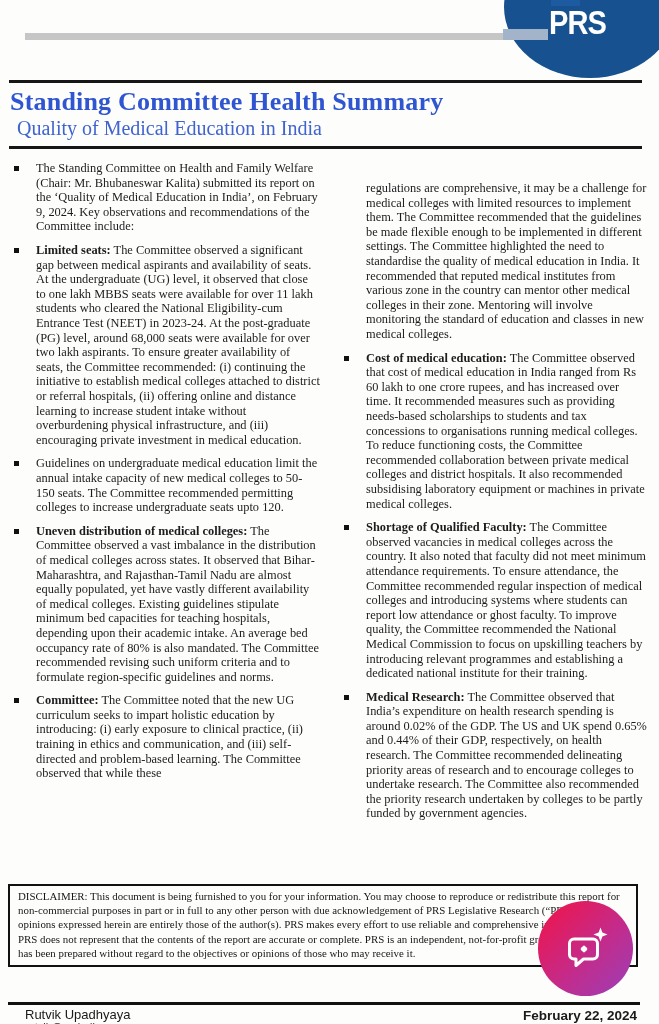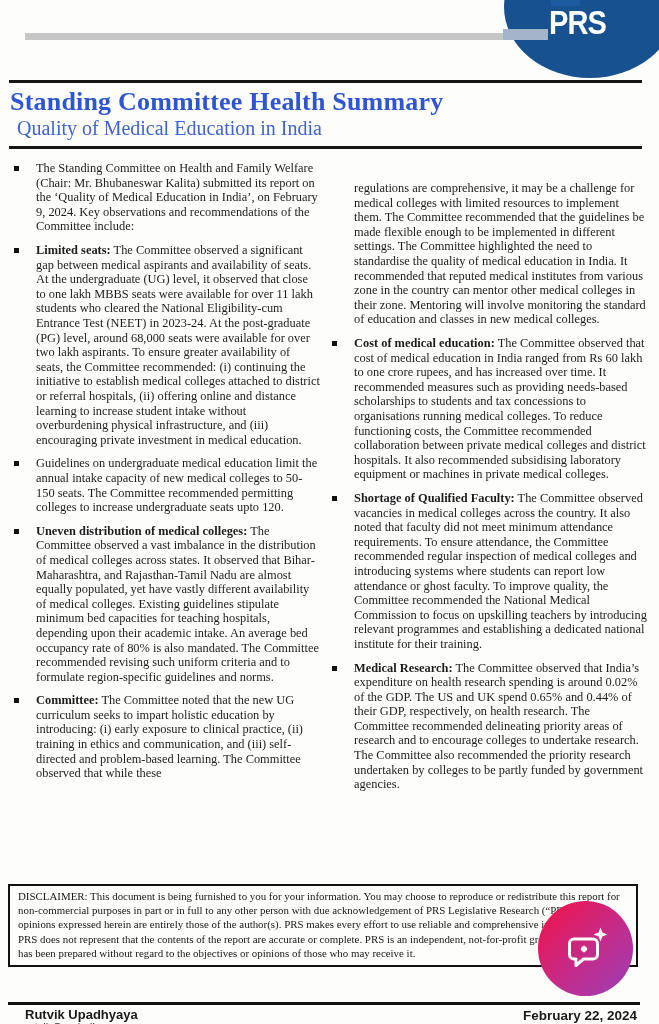--- a/index.html
+++ b/index.html
@@ -32,21 +32,21 @@
   .rule { height:3px; background:#161616; margin:0 17px 0 9px; }
   .doc-title {
     margin:4px 12px 0 10px; font-size:26px; line-height:1.12;
     font-weight:bold; color:#2f55d0; letter-spacing:0.2px;
   }
   .doc-subtitle {
     margin:1px 12px 7px 17px; font-size:20px; line-height:1.1;
     font-weight:normal; color:#3f63cf;
   }
   
-  .cols { display:flex; gap:10px; margin:12px 12px 0 12px; }
+  .cols { display:flex; gap:22px; margin:12px 12px 0 12px; }
   .col { width:308px; }
   .col.right { flex:1;margin-top:20px; }
   .bullet-item { position:relative; padding-left:24px; margin-bottom:9px; }
   .bullet-sq { position:absolute; left:2px; top:5px; width:5px; height:5px; background:#111; }
   .btext { font-size:12.4px; line-height:14.6px; color:#1c1c1c; }
   .btext b { font-weight:bold; }
   .cont-para { padding-left:24px; margin-bottom:9px; font-size:12.4px; line-height:14.6px; }
   
   .disclaimer-box {
     position:absolute; left:8px; top:884px; width:630px;
@@ -56,21 +56,21 @@
   
   .chat-badge {
     position:absolute; left:538px; top:901px; width:95px; height:95px;
     border-radius:50%; background:linear-gradient(135deg,#ec1650 8%,#c42b8a 55%,#9a3fb9 100%);
     display:flex; align-items:center; justify-content:center; cursor:pointer; z-index:5;
   }
   
   .footer-rule { position:absolute; left:8px; top:1002px; width:632px; height:3px; background:#111; }
   .footer-author {
     position:absolute; left:25px; top:1007px;
-    font-family:"Liberation Sans", sans-serif; font-weight:bold; font-size:13px; color:#1a1a1a;text-align:right;
+    font-family:"Liberation Sans", sans-serif; font-weight:normal; font-size:13px; color:#1a1a1a;text-align:right;
   }
   .footer-email {
     position:absolute; left:25px; top:1021px;
     font-family:"Liberation Sans", sans-serif; font-size:11px; color:#333; text-decoration:none;
   }
   .footer-date {
     position:absolute; right:22px; top:1008px;
     font-family:"Liberation Sans", sans-serif; font-weight:bold; font-size:13.5px; color:#1a1a1a;
   }
 </style>

